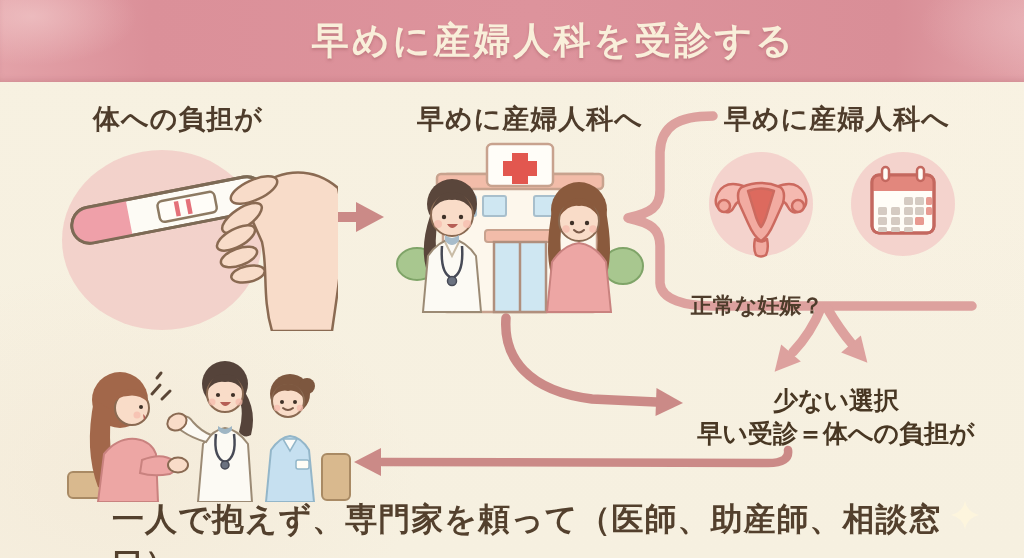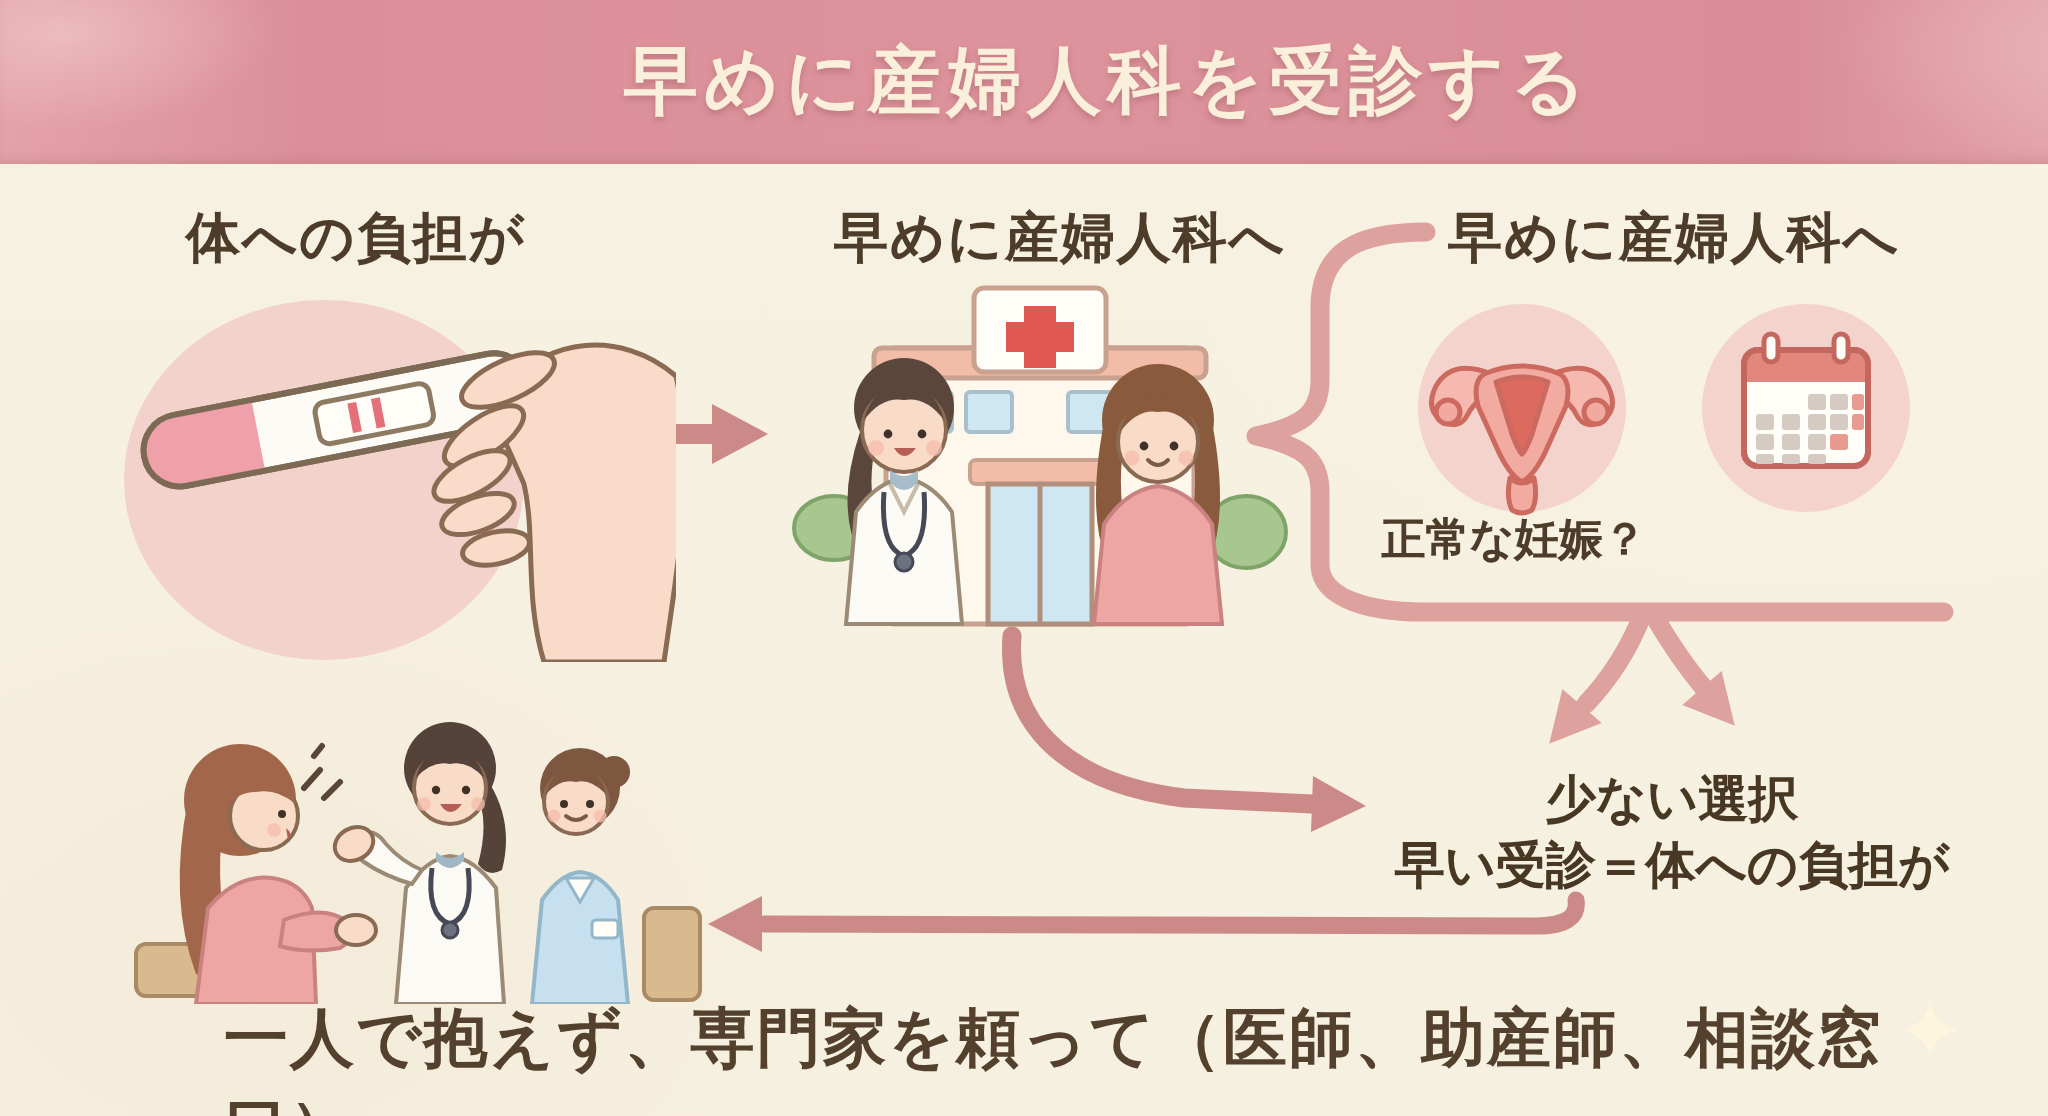--- a/index.html
+++ b/index.html
@@ -21,21 +21,21 @@
       radial-gradient(ellipse 180px 80px at 98% 30%, rgba(240,200,203,.45), transparent 70%),
       linear-gradient(90deg,#e3a2a8 0%,#db9099 14%,#dd939c 50%,#d98e97 84%,#e5a8ad 100%);
     box-shadow:inset 0 -4px 6px -3px rgba(170,100,105,.35);
     display:flex;align-items:center;justify-content:center;padding-left:42px;
   }
   #page-title{
     font-size:37px;font-weight:700;letter-spacing:3px;color:#f9efda;
     text-shadow:0 2px 3px rgba(150,85,90,.40);
   }
   .sec-title{font-size:27px;font-weight:700;text-align:center;color:#4e3c2b;letter-spacing:1px;}
-  .question{font-size:22px;font-weight:700;text-align:center;color:#4e3c2b;}
+  .question{font-size:22px;font-weight:700;text-align:center;color:#4e3c2b;margin-top:36px;}
   #conclusion{font-size:25px;font-weight:700;text-align:center;line-height:33px;color:#483723;}
   #footer-message{font-size:32px;font-weight:700;text-align:left;color:#53402d;letter-spacing:1px;}
   svg{display:block;}
 </style>
 </head>
 <body>
 
 <div id="stage">
 
   <div id="header-banner" class="abs">

